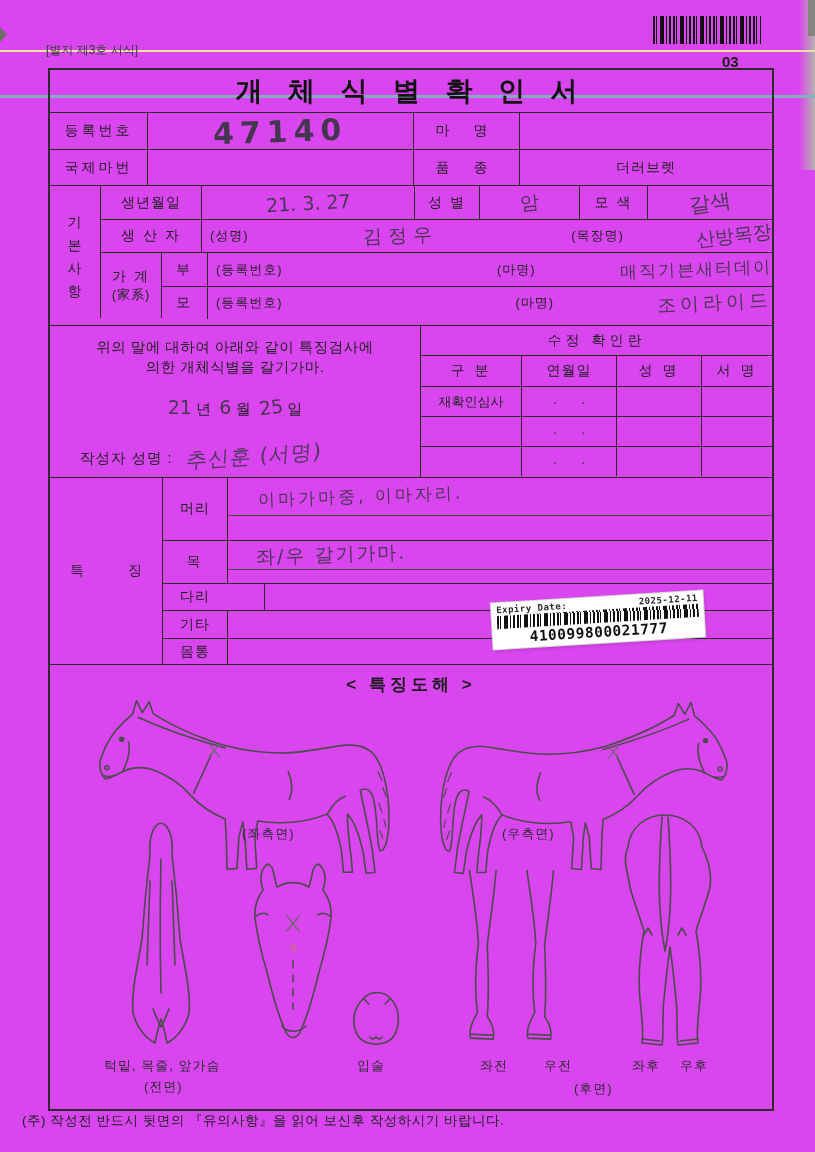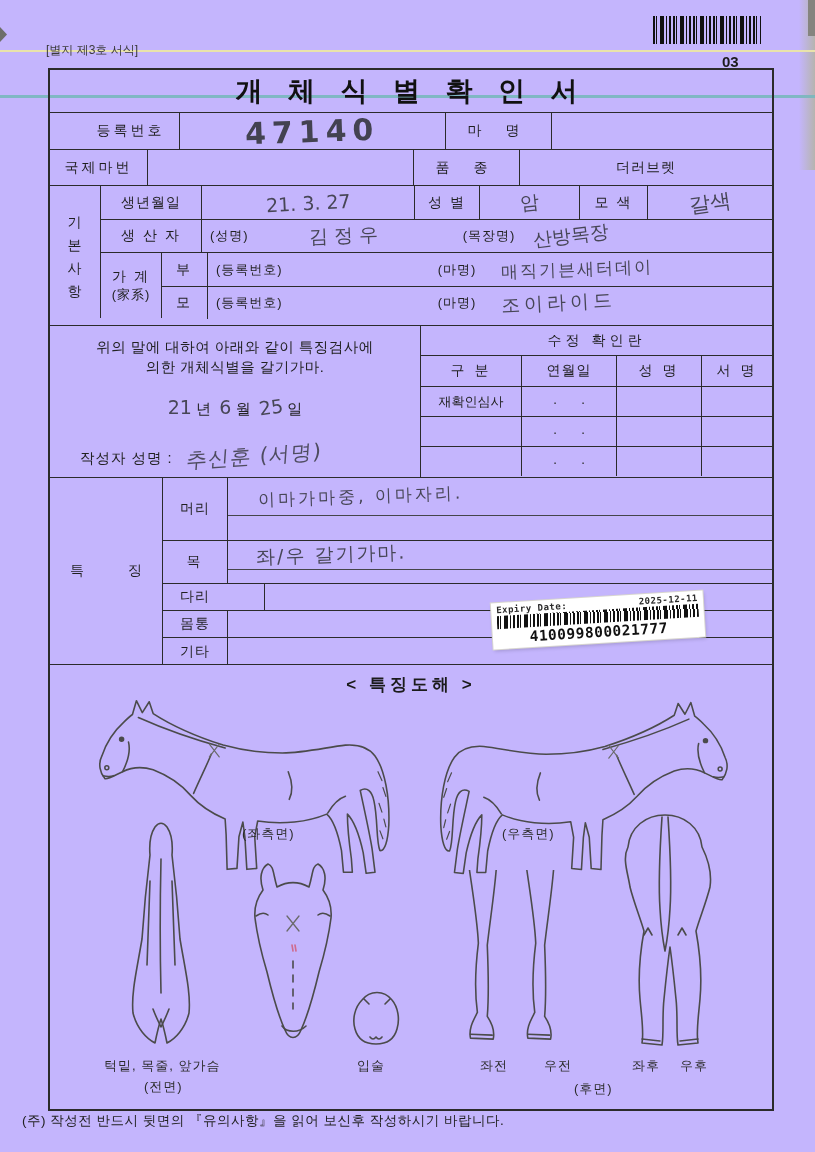--- a/index.html
+++ b/index.html
@@ -1,16 +1,16 @@
 <!DOCTYPE html>
 <html><head>
 <meta charset="utf-8">
 <style>
   html,body{margin:0;padding:0;background:#e8e8e6;}
-  .page{position:relative;width:815px;height:1152px;margin:0 auto;background:#c4b5fd;
+  .page{position:relative;width:815px;height:1152px;margin:0 auto;background:#d946ef;
         font-family:"Liberation Sans",sans-serif;color:#222;overflow:hidden;}
   
   .scan-right{position:absolute;right:0;top:0;width:16px;height:170px;
               background:linear-gradient(to right,rgba(0,0,0,0),#b6b4ae);}
   .scan-right-dark{position:absolute;right:0;top:0;width:7px;height:36px;background:#85847f;}
   .scan-tl{position:absolute;left:0;top:27px;width:7px;height:15px;background:#6e6e6a;
            clip-path:polygon(0 0,100% 50%,0 100%);}
   .line-yellow{position:absolute;left:0;top:50px;width:100%;height:2px;background:#e9e3ab;}
   .line-teal{position:absolute;left:0;top:95px;width:100%;height:3px;background:#79b7bd;opacity:.9;}
   .corner-label{position:absolute;left:46px;top:42px;font-size:12px;color:#3a3a3a;}
@@ -24,21 +24,21 @@
   .top-barcode{position:absolute;left:653px;top:16px;width:108px;height:28px;}
   
   #form{position:absolute;left:48px;top:68px;width:726px;border:2px solid #2b2b2b;box-sizing:border-box;}
   .sec{border-top:1.8px solid #2b2b2b;box-sizing:border-box;}
   .sec:first-child{border-top:none;}
   .row{display:flex;box-sizing:border-box;}
   .row + .row{border-top:1.5px solid #2b2b2b;}
   .c{border-left:1.5px solid #2b2b2b;display:flex;align-items:center;justify-content:center;
      box-sizing:border-box;position:relative;overflow:visible;}
   .c.first{border-left:none;}
-  .c.left{justify-content:flex-start;}
+  .c.left{justify-content:space-between;}
   .label{font-size:14px;letter-spacing:3px;color:#1f1f1f;white-space:nowrap;}
   .small{font-size:13px;letter-spacing:1px;}
   .vtext{writing-mode:vertical-rl;text-orientation:upright;letter-spacing:9px;font-size:14px;color:#1f1f1f;}
   .title{height:42px;display:flex;align-items:center;justify-content:center;
          font-size:27px;font-weight:bold;letter-spacing:9px;color:#111;}
   
   .hw{font-family:"DejaVu Sans",sans-serif;color:#32333a;white-space:nowrap;}
   .hw-big{font-size:30px;letter-spacing:6px;transform:rotate(-2deg);font-weight:bold;opacity:.88;}
   .hw-md{font-size:19px;opacity:.85;}
   .hw-sm{font-size:17px;opacity:.85;}
@@ -83,21 +83,21 @@
 
   <div class="corner-label">[별지 제3호 서식]</div>
   <div class="top-barcode barcode"></div>
   <div class="page-number">03</div>
 
   <div id="form">
 
     <div class="sec title">개 체 식 별 확 인 서</div>
 
     <div class="sec">
-      <div class="row" style="height:36px;margin-left:32px;">
+      <div class="row" style="height:36px;">
         <div class="c first label" style="width:97px;">등록번호</div>
         <div class="c" style="width:266px;">
           <span class="hw hw-big">47140</span>
         </div>
         <div class="c label" style="width:106px;letter-spacing:10px;">마  명</div>
         <div class="c" style="flex:1;"></div>
       </div>
       <div class="row" style="height:36px;justify-content:space-between;">
         <div class="c first label" style="width:97px;">국제마번</div>
         <div class="c" style="width:266px;"></div>
@@ -227,26 +227,26 @@
           <div class="c" style="flex:1;display:block;">
             <div class="feat-line" style="height:28px;display:flex;align-items:center;">
               <span class="hw hw-sm" style="margin-left:28px;transform:rotate(-2deg);letter-spacing:2px;font-size:19px;">좌/우 갈기가마.</span>
             </div>
           </div>
         </div>
         <div class="row" style="height:27px;gap:37px;">
           <div class="c first label" style="width:64px;letter-spacing:1px;">다리</div>
           <div class="c" style="flex:1;"></div>
         </div>
+        <div class="row" style="height:28px;">
+          <div class="c first label" style="width:64px;letter-spacing:1px;">기타</div>
+          <div class="c" style="flex:1;"></div>
+        </div>
         <div class="row" style="height:27px;">
           <div class="c first label" style="width:64px;letter-spacing:1px;">몸통</div>
-          <div class="c" style="flex:1;"></div>
-        </div>
-        <div class="row" style="height:28px;">
-          <div class="c first label" style="width:64px;letter-spacing:1px;">기타</div>
           <div class="c" style="flex:1;"></div>
         </div>
       </div>
     </div>
 
     <div class="sec diagram">
       <div class="diag-title">&lt; 특징도해 &gt;</div>
 
       <svg class="art" style="left:38px;top:16px;" width="365" height="212" viewBox="0 0 360 215">
         <use href="#horseSide"></use>

